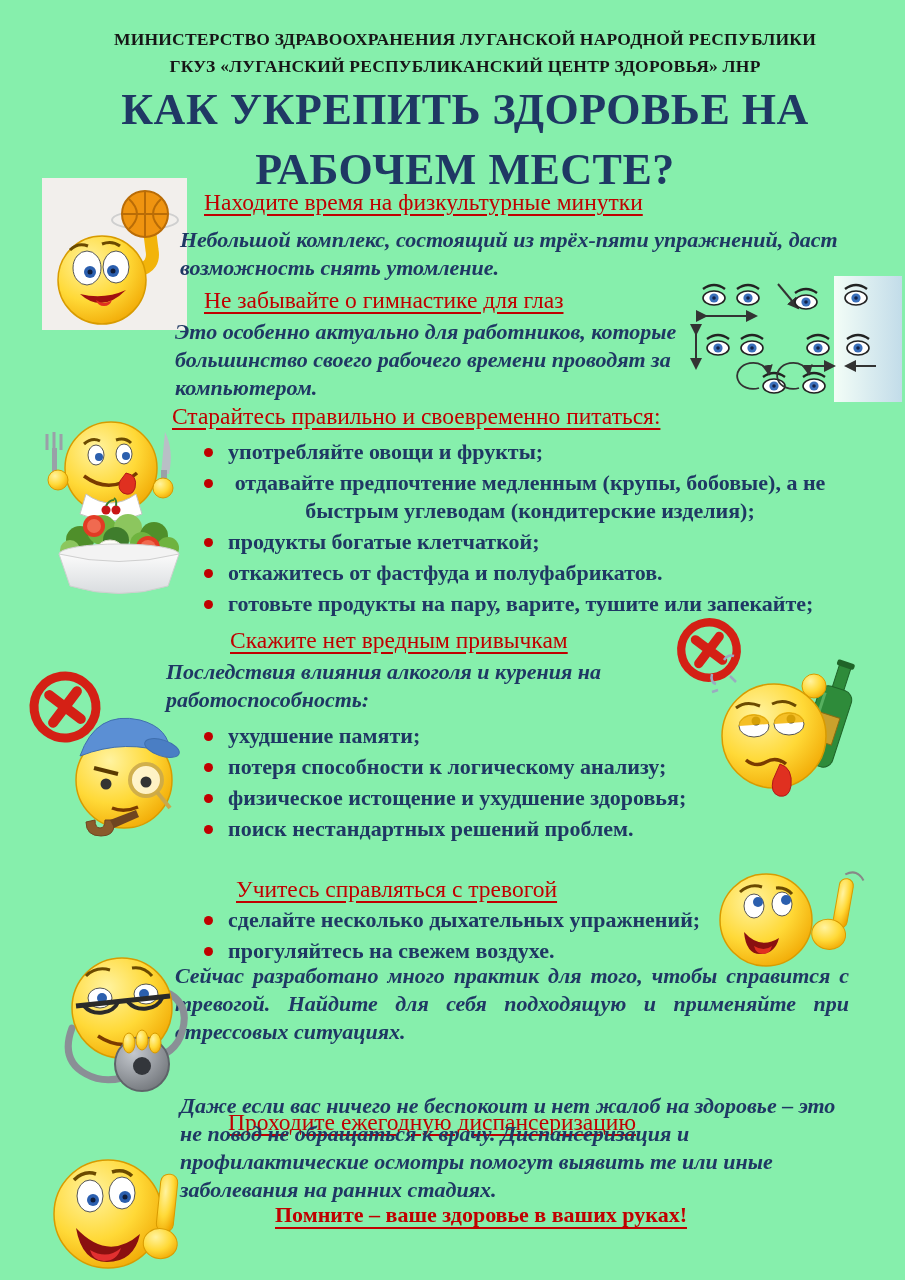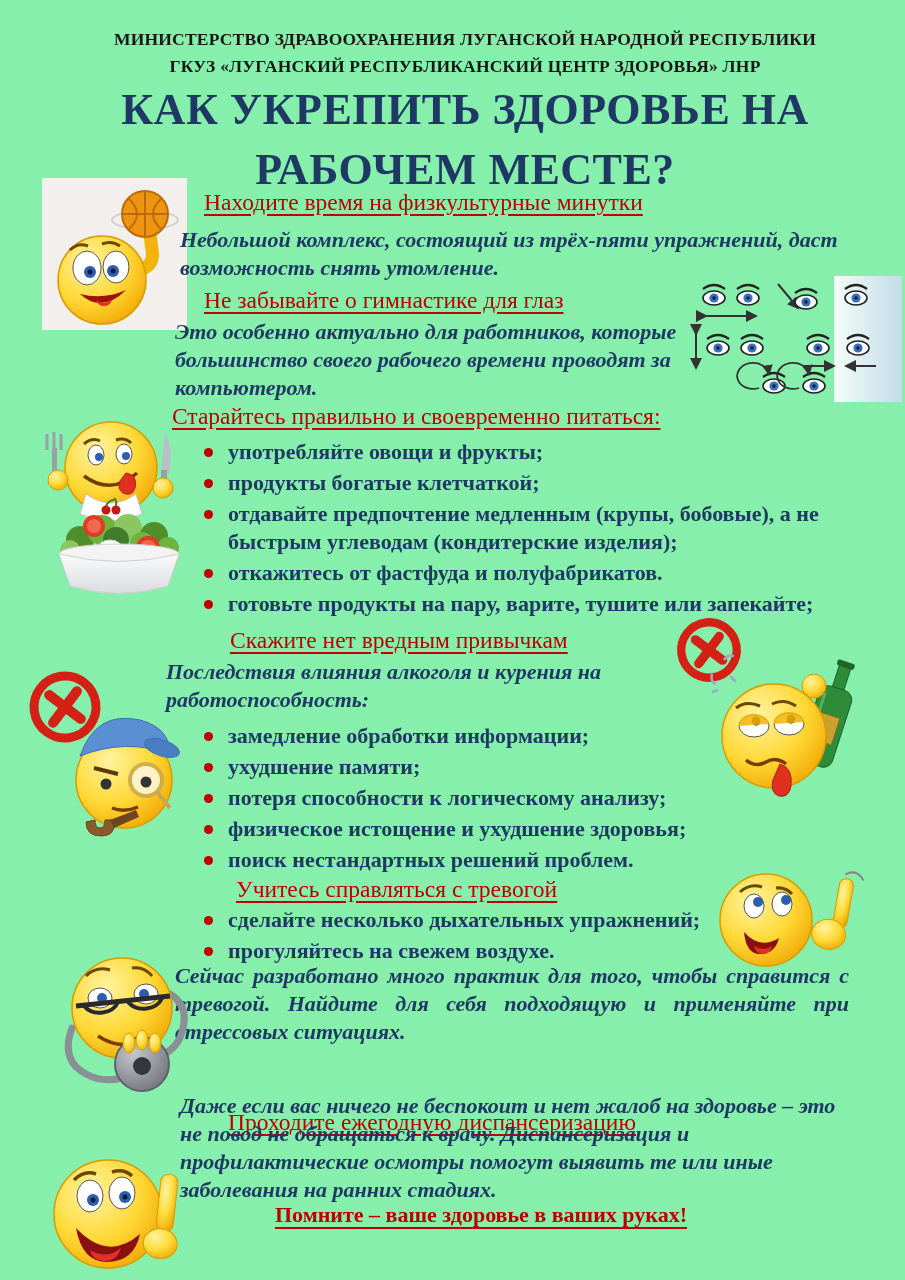--- a/index.html
+++ b/index.html
@@ -7,21 +7,21 @@
         font-family:"Liberation Serif","DejaVu Serif",serif;padding-left:40px;}
   .org{position:absolute;top:26px;left:0;width:100%;text-align:center;color:#161616;
        font-weight:700;font-size:17.5px;line-height:27px;letter-spacing:.2px;}
   .title{position:absolute;top:80px;left:0;width:100%;margin:0;text-align:center;color:#1f3864;
          font-weight:700;font-size:44px;line-height:60px;letter-spacing:.5px;}
   .h{position:absolute;color:#c00000;font-weight:400;font-size:23.5px;line-height:28px;
      text-decoration:underline;text-underline-offset:4px;white-space:nowrap;}
   .t{position:absolute;color:#1f3864;font-weight:700;font-size:22px;line-height:28px;font-style:italic;}
   .just{text-align:justify;}
   .list{position:absolute;}
-  .li{display:flex;align-items:flex-start;margin:0 0 3px 0;}
+  .li{display:flex;align-items:flex-start;margin:0 0 3px 0;text-align:center;}
   .dot{flex:none;width:9px;height:9px;border-radius:50%;background:#c00000;margin:10px 15px 0 0;}
   .lt{color:#1f3864;font-weight:700;font-size:22px;line-height:28px;}
   .img{position:absolute;}
   .footer{position:absolute;left:0;width:100%;text-align:center;color:#c00000;font-weight:700;
           font-size:22px;text-decoration:underline;text-underline-offset:5px;margin-left:16px;}
   svg{display:block;}
 </style>
 </head>
 <body>
 
@@ -158,25 +158,25 @@
       <path d="M9,58 q60,15 120,0 l-11,32 q-49,15 -98,0 z" fill="url(#bw)" stroke="#cfcfcf"></path>
     </svg>
   </div>
   <div class="list" style="left:204px;top:438px;width:628px">
     <div class="li">
         <span class="dot"></span>
         <span class="lt">употребляйте овощи и фрукты;</span>
       </div>
     <div class="li">
         <span class="dot"></span>
+        <span class="lt">отдавайте предпочтение медленным (крупы, бобовые), а не быстрым углеводам (кондитерские изделия);</span>
+      </div>
+    <div class="li">
+        <span class="dot"></span>
         <span class="lt">продукты богатые клетчаткой;</span>
-      </div>
-    <div class="li">
-        <span class="dot"></span>
-        <span class="lt">отдавайте предпочтение медленным (крупы, бобовые), а не быстрым углеводам (кондитерские изделия);</span>
       </div>
     <div class="li">
         <span class="dot"></span>
         <span class="lt">откажитесь от фастфуда и полуфабрикатов.</span>
       </div>
     <div class="li">
         <span class="dot"></span>
         <span class="lt">готовьте продукты на пару, варите, тушите или запекайте;</span>
       </div>
   </div>
@@ -245,24 +245,20 @@
       <circle cx="50" cy="90" r="5.5" fill="#333"></circle>
       <circle cx="90" cy="86" r="16" fill="#fff8e0" opacity=".85" stroke="#c9a84c" stroke-width="4"></circle>
       <circle cx="90" cy="88" r="5.5" fill="#333"></circle>
       <line x1="101" y1="98" x2="114" y2="114" stroke="#c9a84c" stroke-width="4"></line>
       <path d="M56,114 Q68,119 82,113" stroke="#7a3b00" stroke-width="3.5" fill="none"></path>
       <path d="M30,128 q0,14 15,14 q13,0 13,-11 l0,-5 l-9,0 q0,8 -5,8 q-5,0 -5,-8 z" fill="#8a5a2b" stroke="#6f4520"></path>
       <path d="M54,126 L80,116 l3,7 L58,134 z" fill="#6f4520"></path>
     </svg>
   </div>
   <div class="list" style="left:204px;top:722px;width:575px">
-    <div class="li">
-        <span class="dot"></span>
-        <span class="lt">замедление обработки информации;</span>
-      </div>
     <div class="li">
         <span class="dot"></span>
         <span class="lt">ухудшение памяти;</span>
       </div>
     <div class="li">
         <span class="dot"></span>
         <span class="lt">потеря способности к логическому анализу;</span>
       </div>
     <div class="li">
         <span class="dot"></span>

